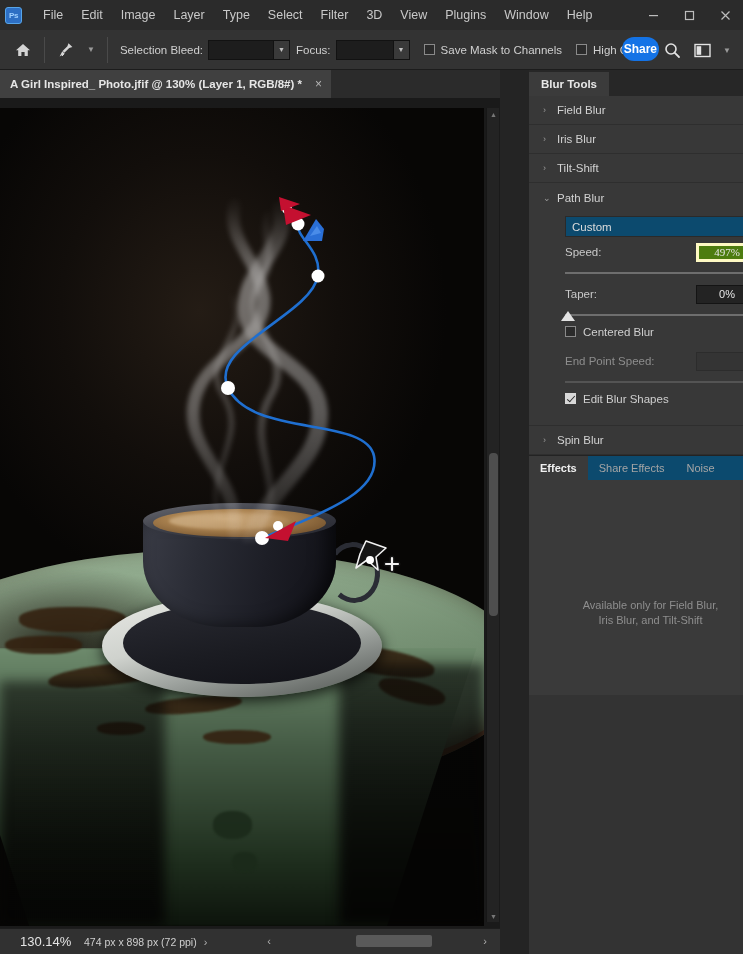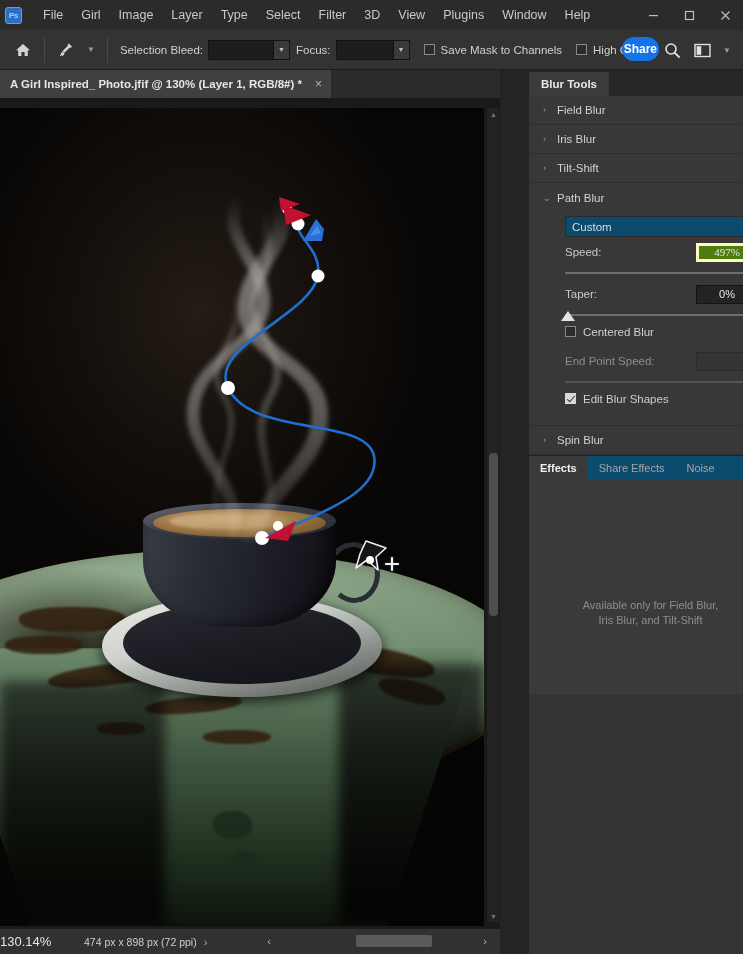--- a/index.html
+++ b/index.html
@@ -208,21 +208,21 @@
     display: flex; align-items: center; justify-content: center; color: #777; font-size: 7px;
   }
   .vscroll .arrow-up { top: 0; } .vscroll .arrow-dn { bottom: 0; }
 
   
   .statusbar {
     position: absolute; left: 0; bottom: 0; width: 500px; height: 26px;
     background: #313131; display: flex; align-items: center;
     border-top: 1px solid #1d1d1d;
   }
-  .zoomval { color: #e4e4e4; font-size: 13px; padding-left: 0; width: 84px; }
+  .zoomval { color: #e4e4e4; font-size: 13px; padding-left: 20px; width: 84px; }
   .docsize { color: #cfcfcf; font-size: 10.5px; }
   .st-arrow { color: #b0b0b0; font-size: 11px; padding: 0 7px; }
   .hscroll {
     position: absolute; left: 258px; bottom: 2px; width: 238px; height: 22px;
     display: flex; align-items: center;
   }
   .hscroll .arr {
     width: 22px; height: 22px; display: flex; align-items: center; justify-content: center;
     color: #aeaeae; font-size: 11px;
   }
@@ -309,21 +309,21 @@
 </style>
 </head>
 <body>
 
 <div class="app">
 
   <div class="menubar">
     <div class="ps-logo">Ps</div>
     <div class="menu-items">
       <div class="menu-item">File</div>
-      <div class="menu-item">Girl</div>
+      <div class="menu-item">Edit</div>
       <div class="menu-item">Image</div>
       <div class="menu-item">Layer</div>
       <div class="menu-item">Type</div>
       <div class="menu-item">Select</div>
       <div class="menu-item">Filter</div>
       <div class="menu-item">3D</div>
       <div class="menu-item">View</div>
       <div class="menu-item">Plugins</div>
       <div class="menu-item">Window</div>
       <div class="menu-item">Help</div>

